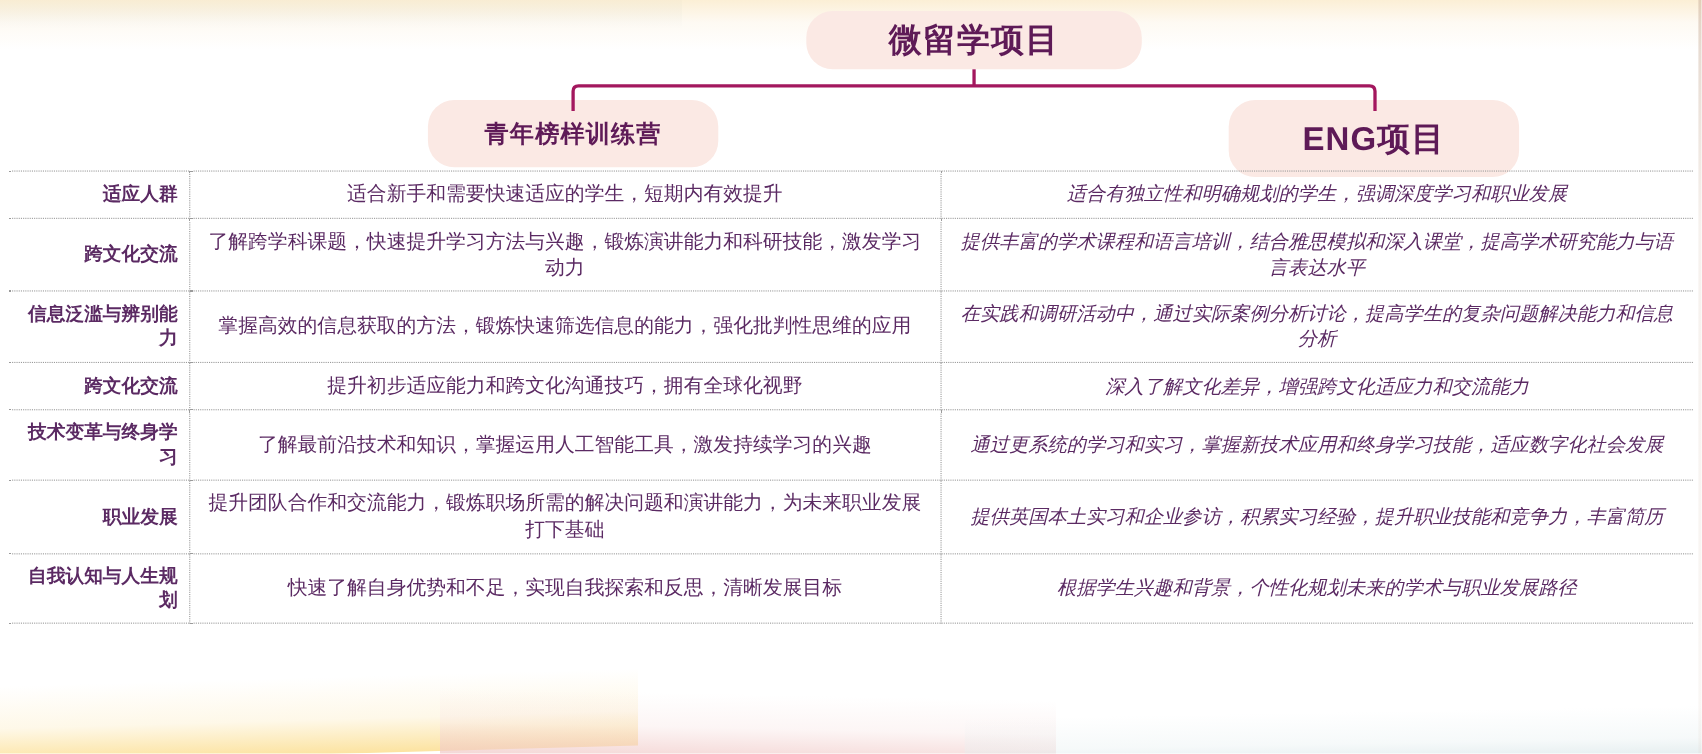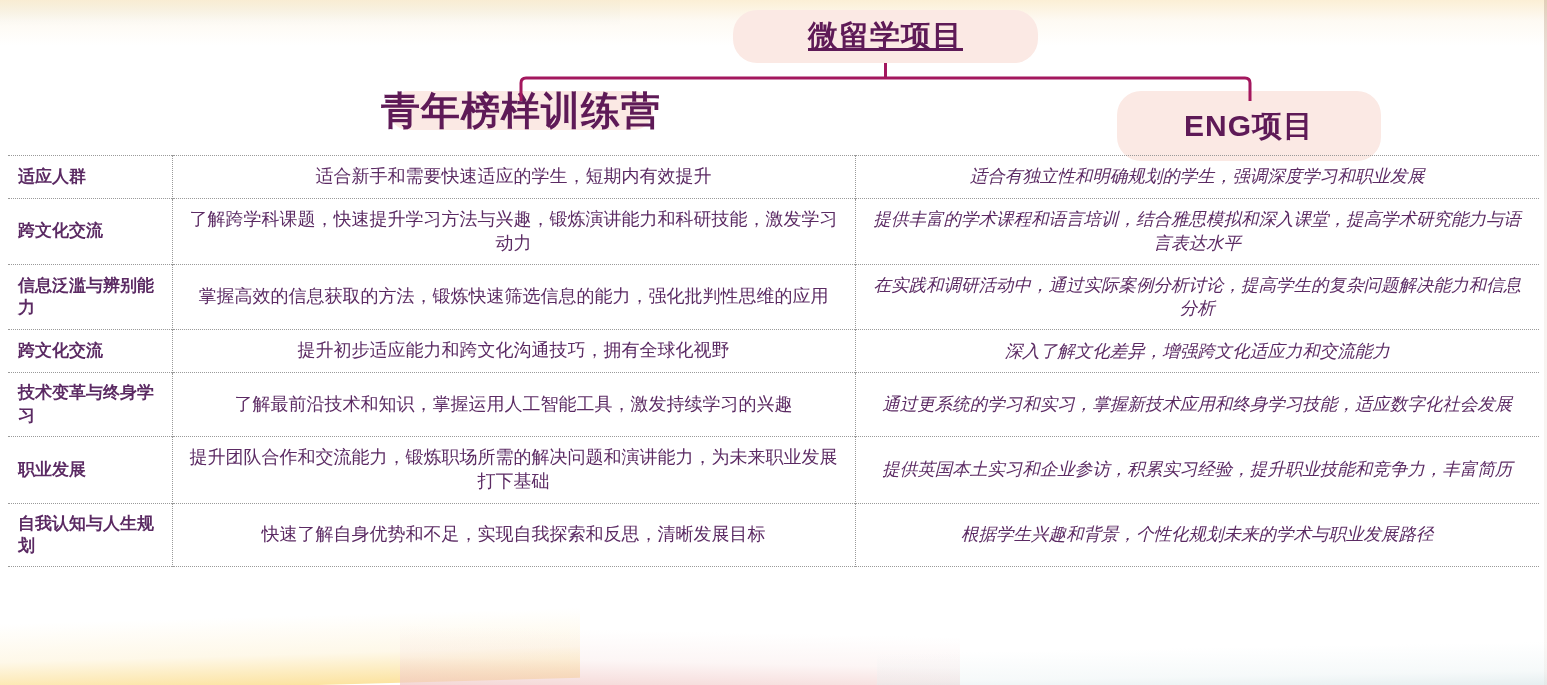--- a/index.html
+++ b/index.html
@@ -96,26 +96,25 @@
     justify-content: center;
     color: #5e1a57;
     font-weight: bold;
     letter-spacing: 1px;
     white-space: nowrap;
   }
   #root-pill {
     left: 733px; top: 10px;
     width: 305px; height: 53px;
     font-size: 30px;
-    text-decoration: underline;
   }
   #branch-pill-left {
     left: 389px; top: 91px;
-    width: 264px; height: 39px;
-    font-size: 39px;
+    width: 264px; height: 61px;
+    font-size: 22px;
   }
   #branch-pill-right {
     left: 1117px; top: 91px;
     width: 264px; height: 70px;
     font-size: 30px;
   }
 
   
   #connector-svg {
     position: absolute;
@@ -139,21 +138,21 @@
     border-bottom: 1px dotted #9a9a9a;
   }
   #compare-table td {
     vertical-align: middle;
     padding: 9px 10px;
     color: #5b2a63;
     line-height: 1.32;
   }
   td.row-label {
     width: 164px;
-    text-align: left;
+    text-align: right;
     font-weight: bold;
     font-size: 17px;
     color: #5e1a57;
     border-right: 1px dotted #9a9a9a;
   }
   td.cell-left {
     width: 683px;
     text-align: center;
     font-size: 18px;
     border-right: 1px dotted #9a9a9a;

